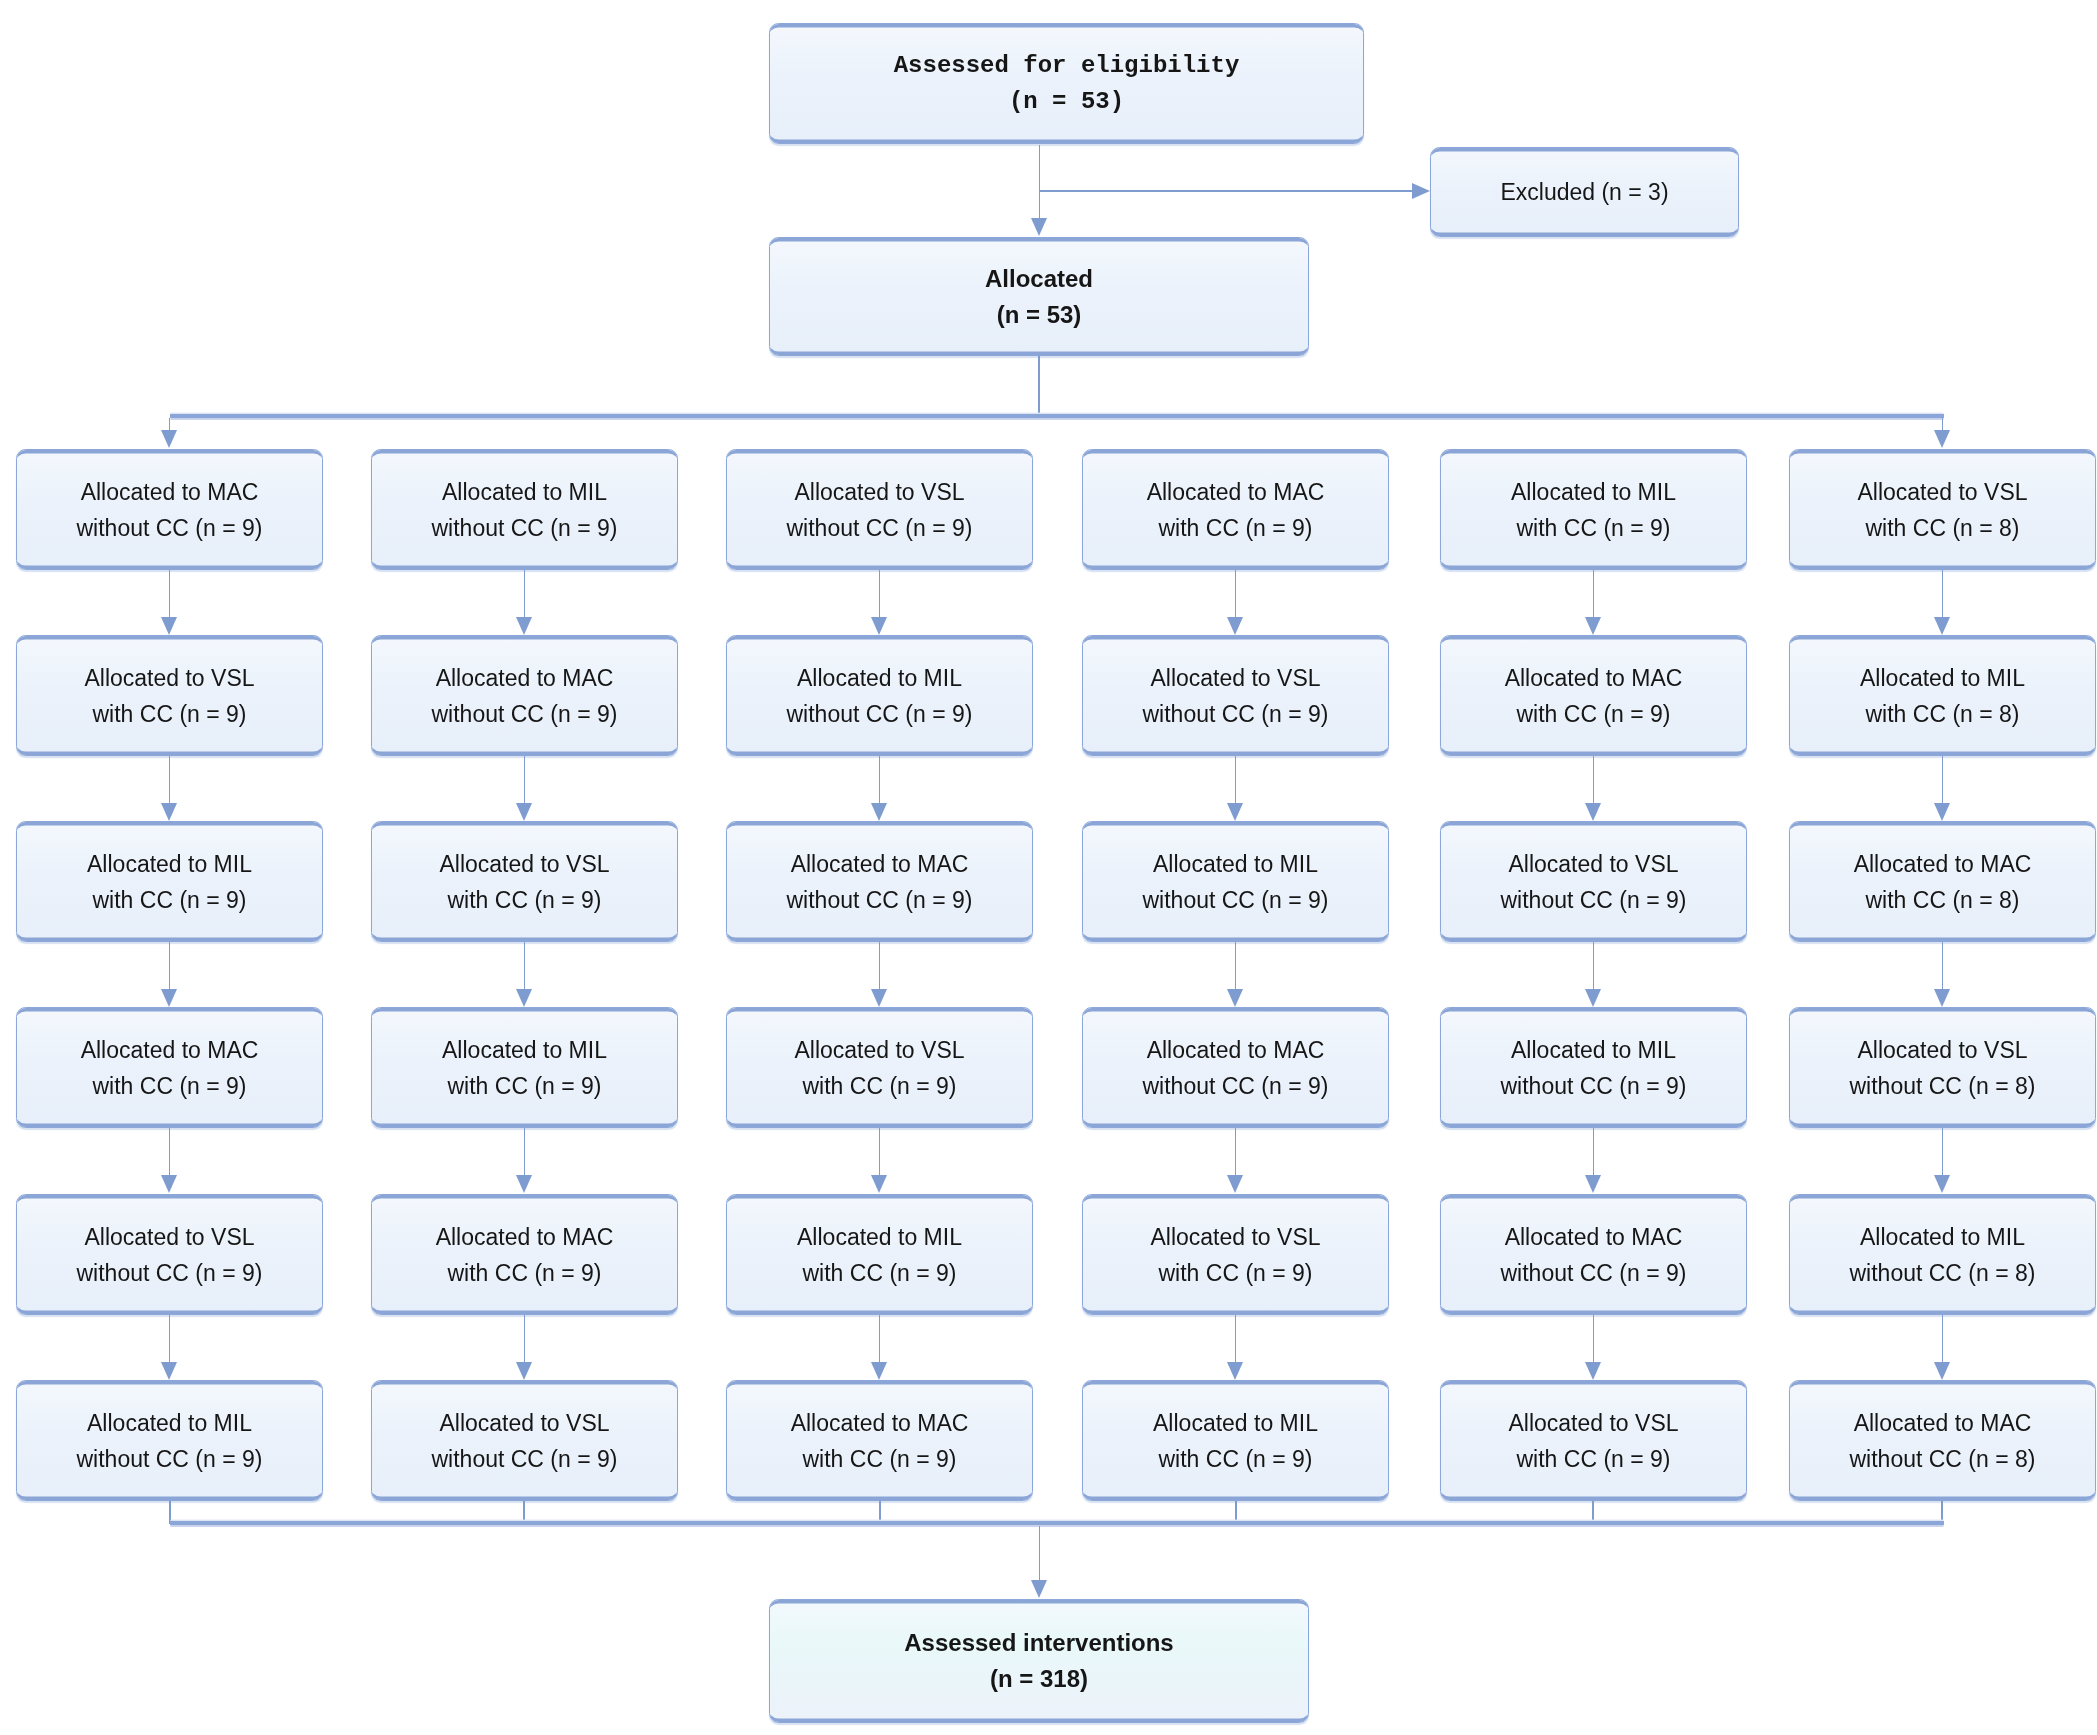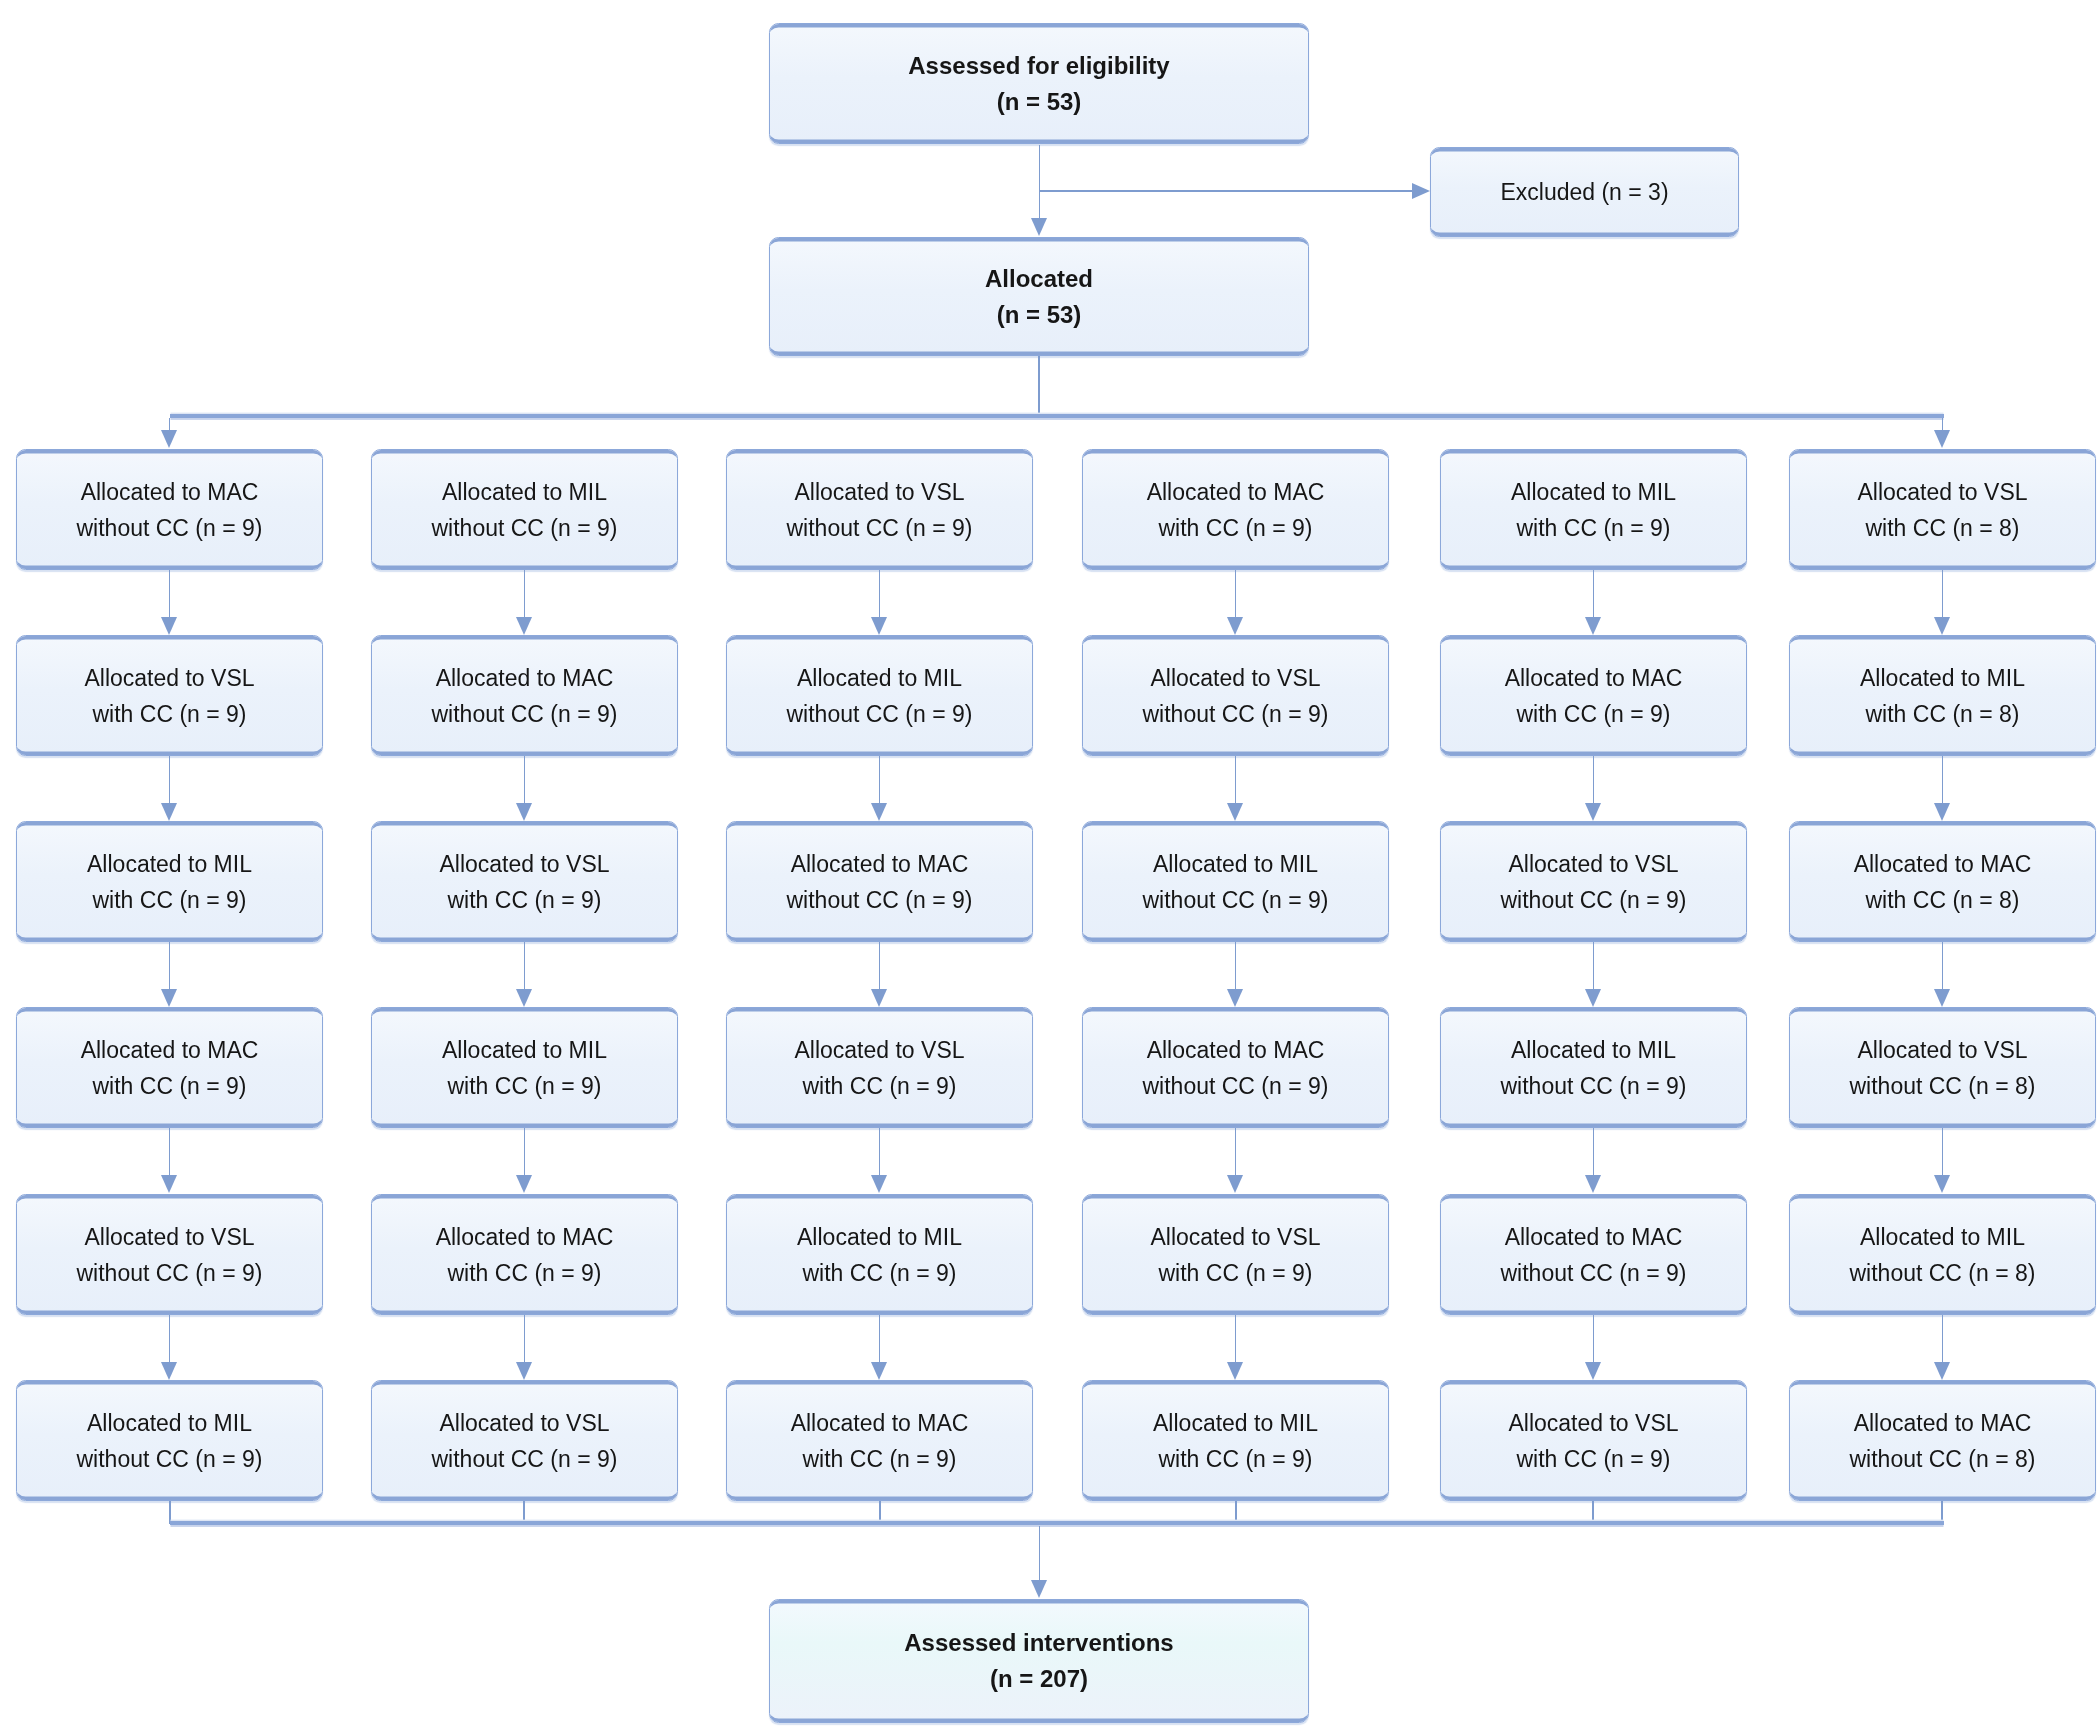--- a/index.html
+++ b/index.html
@@ -37,21 +37,21 @@
   }
   .right-head{
     position:absolute;width:0;height:0;
     border-top:8.2px solid transparent;border-bottom:8.2px solid transparent;
     border-left:18px solid #7e9ccf;
   }
 </style>
 </head>
 <body>
 
-<div class="fbox hdr" style="left:769px;top:23px;width:540px;height:121px;">
+<div class="fbox hdr" style="left:769px;top:23px;width:595px;height:121px;font-family:Liberation Mono, monospace;">
   <span class="l">Assessed for eligibility</span>
   <span class="l">(n = 53)</span>
 </div>
 
 <div class="down-arrow" style="left:1030px;top:145px;height:91px;">
   <div class="stem" style="height:73px;"></div>
   <div class="head" style="top:73px;"></div>
 </div>
 
 <div class="hline" style="left:1039px;top:190px;width:373px;"></div>
@@ -354,15 +354,15 @@
 
 <div class="branch" style="left:170px;top:1521px;width:1774px;"></div>
 
 <div class="down-arrow" style="left:1030px;top:1526px;height:72px;">
   <div class="stem" style="height:54px;"></div>
   <div class="head" style="top:54px;"></div>
 </div>
 
 <div class="fbox hdr analyzed" style="left:769px;top:1599px;width:540px;height:124px;">
   <span class="l">Assessed interventions</span>
-  <span class="l">(n = 207)</span>
+  <span class="l">(n = 318)</span>
 </div>
 
 
 </body></html>

